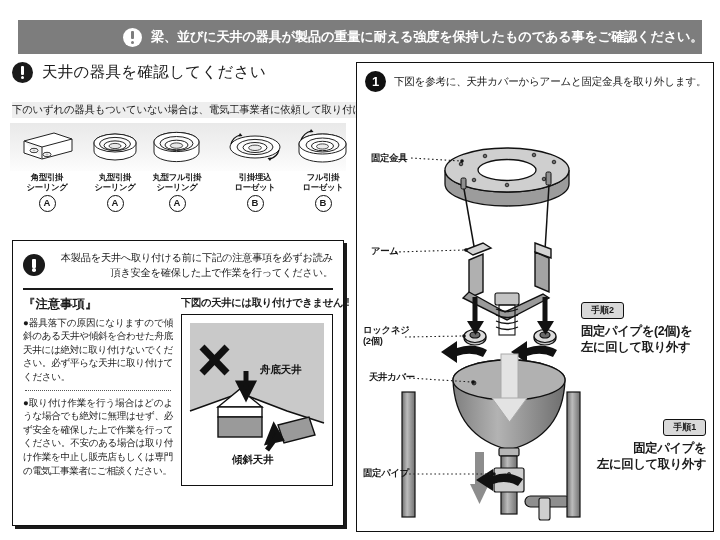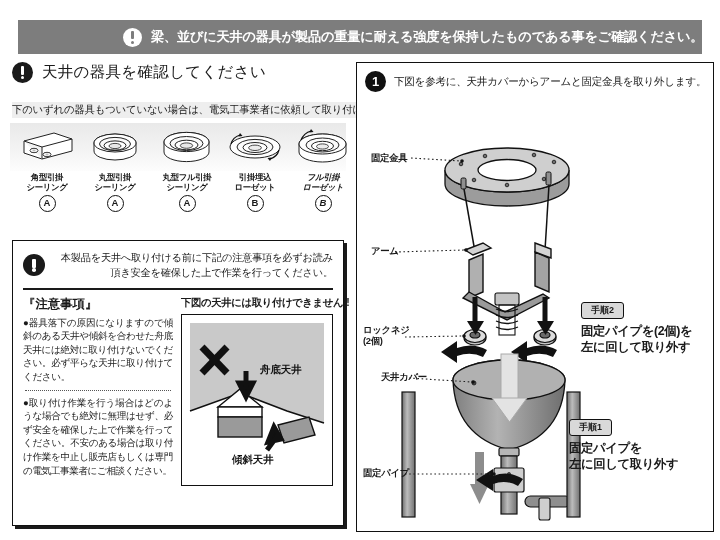--- a/index.html
+++ b/index.html
@@ -231,21 +231,21 @@
             <ellipse cx="33" cy="23" rx="6" ry="2.6" fill="#e8e8e8" stroke="#333" stroke-width="0.9"></ellipse>
           </svg>
         </div>
         <div class="cap">
           <span>丸型引掛</span><br>
           <span>シーリング</span>
         </div>
         <div class="ab">A</div>
       </div>
 
-      <div class="fixture" style="left:146px;">
+      <div class="fixture" style="left:136px;">
         <div class="art">
           <svg width="66" height="48" viewBox="0 0 66 48">
             <path d="M10 19 A22.5 9.6 0 0 1 55 19 L55 29 A22.5 9.6 0 0 1 10 29 Z" fill="#fff" stroke="#222" stroke-width="1"></path>
             <ellipse cx="32.5" cy="19" rx="22.5" ry="9.6" fill="#fff" stroke="#222" stroke-width="1"></ellipse>
             <ellipse cx="32.5" cy="20.5" rx="16.5" ry="7" fill="#fafafa" stroke="#222" stroke-width="1"></ellipse>
             <ellipse cx="32.5" cy="22" rx="11.5" ry="4.8" fill="#fff" stroke="#222" stroke-width="1"></ellipse>
             <ellipse cx="32.5" cy="22.6" rx="6.2" ry="2.7" fill="#e8e8e8" stroke="#333" stroke-width="0.9"></ellipse>
           </svg>
         </div>
         <div class="cap">
@@ -268,21 +268,21 @@
             <path d="M48 38 l1.5 -3.6 l-4 0.6 z" fill="#111"></path>
           </svg>
         </div>
         <div class="cap">
           <span>引掛埋込</span><br>
           <span>ローゼット</span>
         </div>
         <div class="ab">B</div>
       </div>
 
-      <div class="fixture" style="left:282px;font-style:italic;">
+      <div class="fixture" style="left:282px;">
         <div class="art">
           <svg width="66" height="48" viewBox="0 0 66 48">
             <path d="M9 21 A23.5 10 0 0 1 56 21 L56 29 A23.5 10 0 0 1 9 29 Z" fill="#fff" stroke="#222" stroke-width="1"></path>
             <ellipse cx="32.5" cy="21" rx="23.5" ry="10" fill="#fff" stroke="#222" stroke-width="1"></ellipse>
             <ellipse cx="32.5" cy="22" rx="16.5" ry="7" fill="#fafafa" stroke="#222" stroke-width="1"></ellipse>
             <ellipse cx="32.5" cy="23" rx="11" ry="4.7" fill="#fff" stroke="#222" stroke-width="1"></ellipse>
             <ellipse cx="32.5" cy="23.5" rx="6" ry="2.6" fill="#ededed" stroke="#333" stroke-width="0.9"></ellipse>
             <path d="M11 17 q3 -7 10 -9" fill="none" stroke="#111" stroke-width="1.3"></path>
             <path d="M21 6 l-1.6 3.6 l4.1 -0.7 z" fill="#111"></path>
           </svg>
@@ -498,32 +498,32 @@
           <circle cx="137" cy="382" r="1.8"></circle>
         </g>
       </svg>
 
       <div class="rp-label" style="left:14px;top:60px;">固定金具</div>
       <div class="rp-label" style="left:14px;top:153px;">アーム</div>
       <div class="rp-label small2" style="left:6px;top:232px;">
         <span>ロックネジ</span><br>
         <span>(2個)</span>
       </div>
-      <div class="rp-label" style="left:24px;top:279px;">天井カバー</div>
+      <div class="rp-label" style="left:12px;top:279px;">天井カバー</div>
       <div class="rp-label" style="left:6px;top:375px;">固定パイプ</div>
 
       <div class="step-box" style="left:224px;top:168px;">
         <div class="step-tag">手順2</div>
         <div class="step-text">
           <span>固定パイプを(2個)を</span><br>
           <span>左に回して取り外す</span>
         </div>
       </div>
 
-      <div class="step-box" style="left:212px;top:285px;">
+      <div class="step-box" style="left:240px;top:285px;text-align:right;">
         <div class="step-tag">手順1</div>
         <div class="step-text">
           <span>固定パイプを</span><br>
           <span>左に回して取り外す</span>
         </div>
       </div>
     </div>
   </div>
 
 </div>

